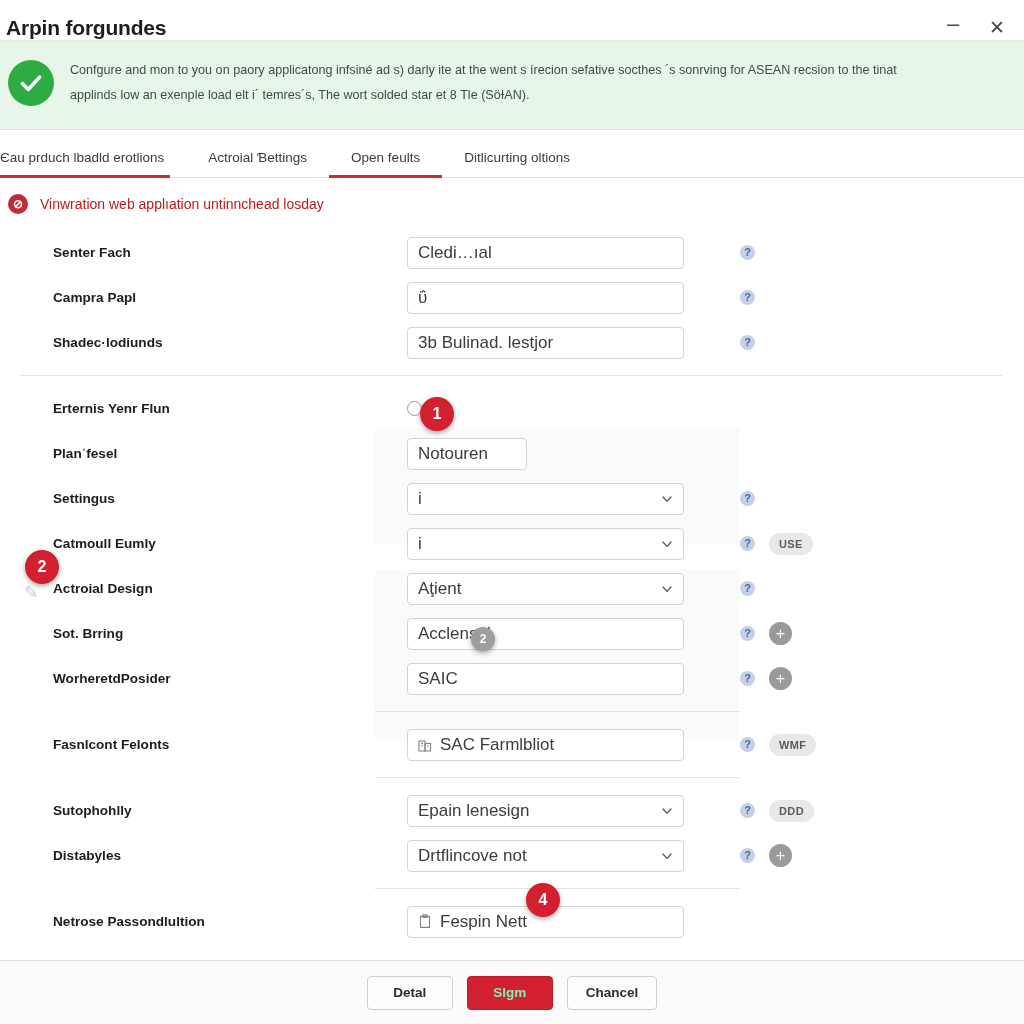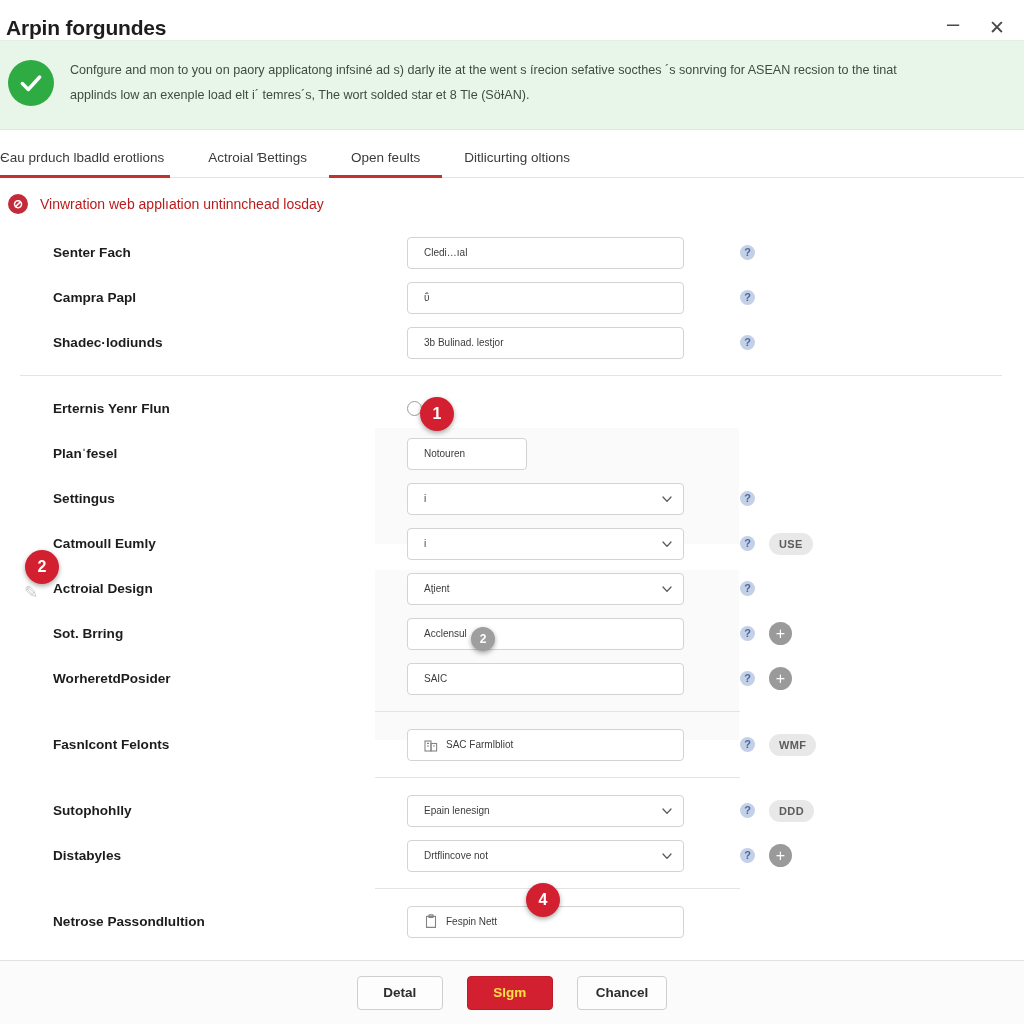--- a/index.html
+++ b/index.html
@@ -114,22 +114,22 @@
     padding-left: 53px;
     font-size: 13.6px; font-weight: bold; color: #1c1c1c;
   }
   .ctl { position: relative; width: 277px; flex: 0 0 277px; }
 
   .inp {
     width: 277px; height: 32px;
     border: 1px solid #d3d3d3; border-radius: 4px;
     background: #fff;
     display: flex; align-items: center;
-    padding: 0 16px;
-    font-size: 10px; color: #3c3c3c;
+    padding: 0 10px;
+    font-size: 17px; color: #3c3c3c;
     gap: 8px;
   }
   .inp.narrow { width: 120px; }
   .inp.sel { padding-right: 26px; }
   .inp .caret {
     position: absolute; right: 12px; top: 50%;
     transform: translateY(-50%);
     width: 10px; height: 10px;
     pointer-events: none;
   }
@@ -209,32 +209,32 @@
     position: absolute; z-index: 5;
     color: #c9c9c9; font-size: 17px;
   }
 
   
   .footer {
     flex: 0 0 64px;
     border-top: 1px solid #e2e2e2;
     background: #fbfbfb;
     display: flex; align-items: center; justify-content: center;
-    gap: 24px;
+    gap: 14px;
   }
   .btn {
     height: 34px; min-width: 86px;
     border-radius: 4px; border: 1px solid #cfcfcf;
     background: #fdfdfd; color: #2d2d2d;
     font-size: 13.5px; font-weight: bold;
     display: flex; align-items: center; justify-content: center;
     padding: 0 18px; cursor: pointer;
   }
   .btn.primary {
-    background: #d32030; border-color: #c01b2b; color: #fde047;
+    background: #d32030; border-color: #c01b2b; color: #86efac;
   }
 </style>
 </head>
 <body>
 
 <div class="app">
 
   <div class="titlebar">
     <div class="title-text">Arpin forgundes</div>
     <div class="win-ctrls">

